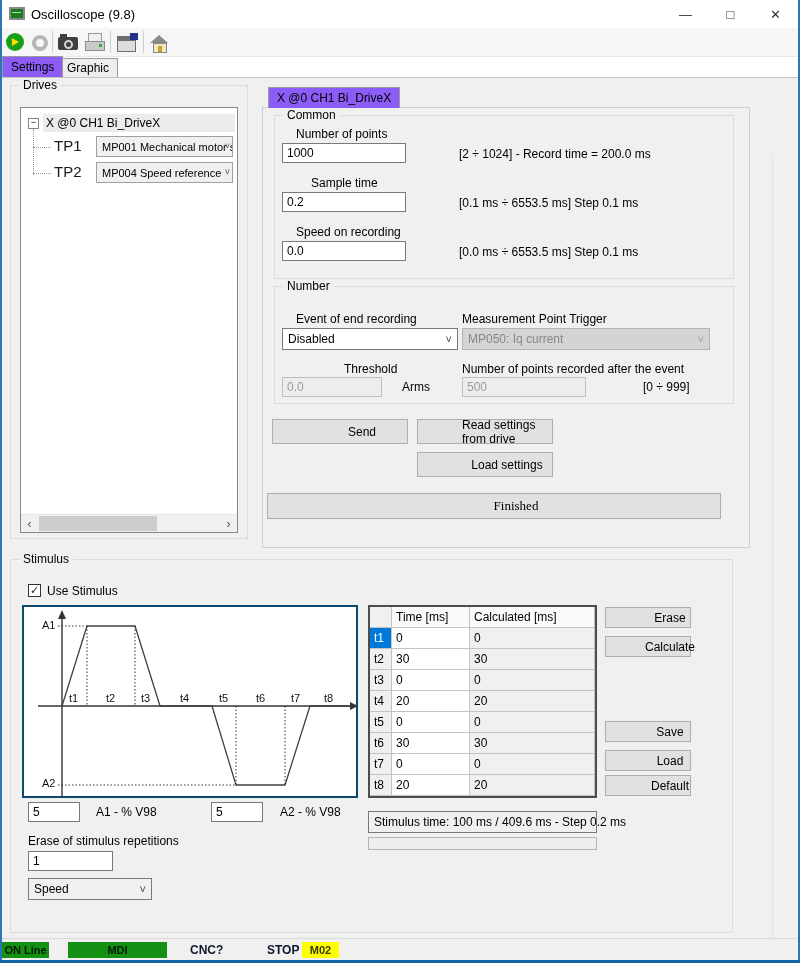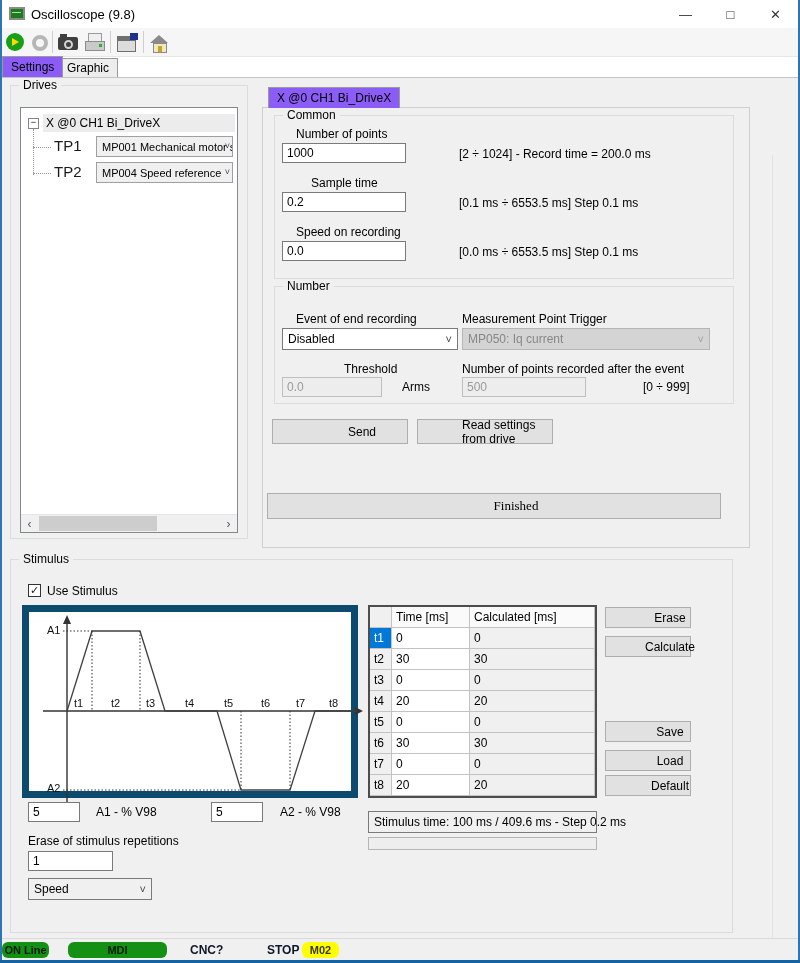--- a/index.html
+++ b/index.html
@@ -71,28 +71,28 @@
   
   .ttable{position:absolute;border:2px solid #4d4d4d;background:#fff;box-sizing:border-box;
           display:grid;grid-template-columns:22px 78px 1fr;}
   .tc{border-right:1px solid #c3c3c3;border-bottom:1px solid #c3c3c3;padding:0 4px;display:flex;align-items:center;overflow:hidden;}
   .tc.hdr{background:#fafafa;}
   .tc.corner{background:#f0f0f0;}
   .tc.rh{background:#f0f0f0;}
   .tc.rh-sel{background:#0078d7;color:#fff;}
   .tc.calc{background:#f0f0f0;}
   
-  .wavebox{position:absolute;background:#fff;border:7px solid #0c4a6e;box-sizing:border-box;}
+  .wavebox{position:absolute;background:#fff;border:2px solid #0c4a6e;box-sizing:border-box;}
   .wl{position:absolute;font-size:11px;color:#111;}
   
   .chk{position:absolute;width:13px;height:13px;background:#fff;border:1px solid #333;box-sizing:border-box;
        display:flex;align-items:center;justify-content:center;font-size:11px;color:#222;line-height:11px;}
   
   .statusbar{position:absolute;left:0;top:938px;width:800px;height:22px;background:#f0f0f0;border-top:1px solid #dadada;}
-  .st-box{position:absolute;display:flex;align-items:center;justify-content:center;font-size:11px;font-weight:bold;height:16px;border-radius:6px;}
+  .st-box{position:absolute;display:flex;align-items:center;justify-content:center;font-size:11px;font-weight:bold;height:16px;}
   .st-green{background:#149114;color:#001a00;}
   .st-yellow{background:#ffff00;color:#3a3a00;}
   .st-text{position:absolute;font-size:12px;font-weight:bold;color:#0f172a;}
   .frame-left{position:absolute;left:0;top:0;width:2px;height:963px;background:#2e75b6;}
   .frame-right{position:absolute;right:0;top:0;width:2px;height:963px;background:#2e75b6;}
   .frame-bottom{position:absolute;left:0;top:960px;width:800px;height:3px;background:#1464a5;}
   .vline-right{position:absolute;left:772px;top:77px;width:1px;height:861px;background:#e3e3e3;}
   .hint{position:absolute;white-space:nowrap;padding-left:41px;}
   .progress{position:absolute;border:1px solid #b5b5b5;background:#eeeeee;box-sizing:border-box;}
 </style>
@@ -216,20 +216,21 @@
   </div>
   <div class="lbl" style="left:296px;top:284px;margin-left:48px;">Threshold</div>
   <input class="inp inp-dis" style="left: 282px; top: 299px; width: 100px;" value="0.0">
   <div class="lbl" style="left:402px;top:302px;">Arms</div>
   <div class="lbl" style="left:462px;top:284px;">Number of points recorded after the event</div>
   <input class="inp inp-dis" style="left: 462px; top: 299px; width: 124px;" value="500">
   <div class="hint" style="left:602px;top:302px;">[0 ÷ 999]</div>
 
   <div class="btn" style="left:272px;top:341px;width:136px;height:25px;">Send</div>
   <div class="btn" style="left:417px;top:341px;width:136px;height:25px;">Read settings from drive</div>
+  <div class="btn" style="left:417px;top:374px;width:136px;height:25px;">Load settings</div>
   <div class="btn" style="left:267px;top:415px;width:454px;height:26px;font-family:'Liberation Serif',serif;font-size:13px;">Finished</div>
 
   <div class="gb" style="left:10px;top:481px;width:723px;height:374px;">
     <span class="gb-label">Stimulus</span>
   </div>
   <div class="chk" style="left:28px;top:506px;">
     <span>✓</span>
   </div>
   <div class="lbl" style="left:47px;top:506px;">Use Stimulus</div>
 

